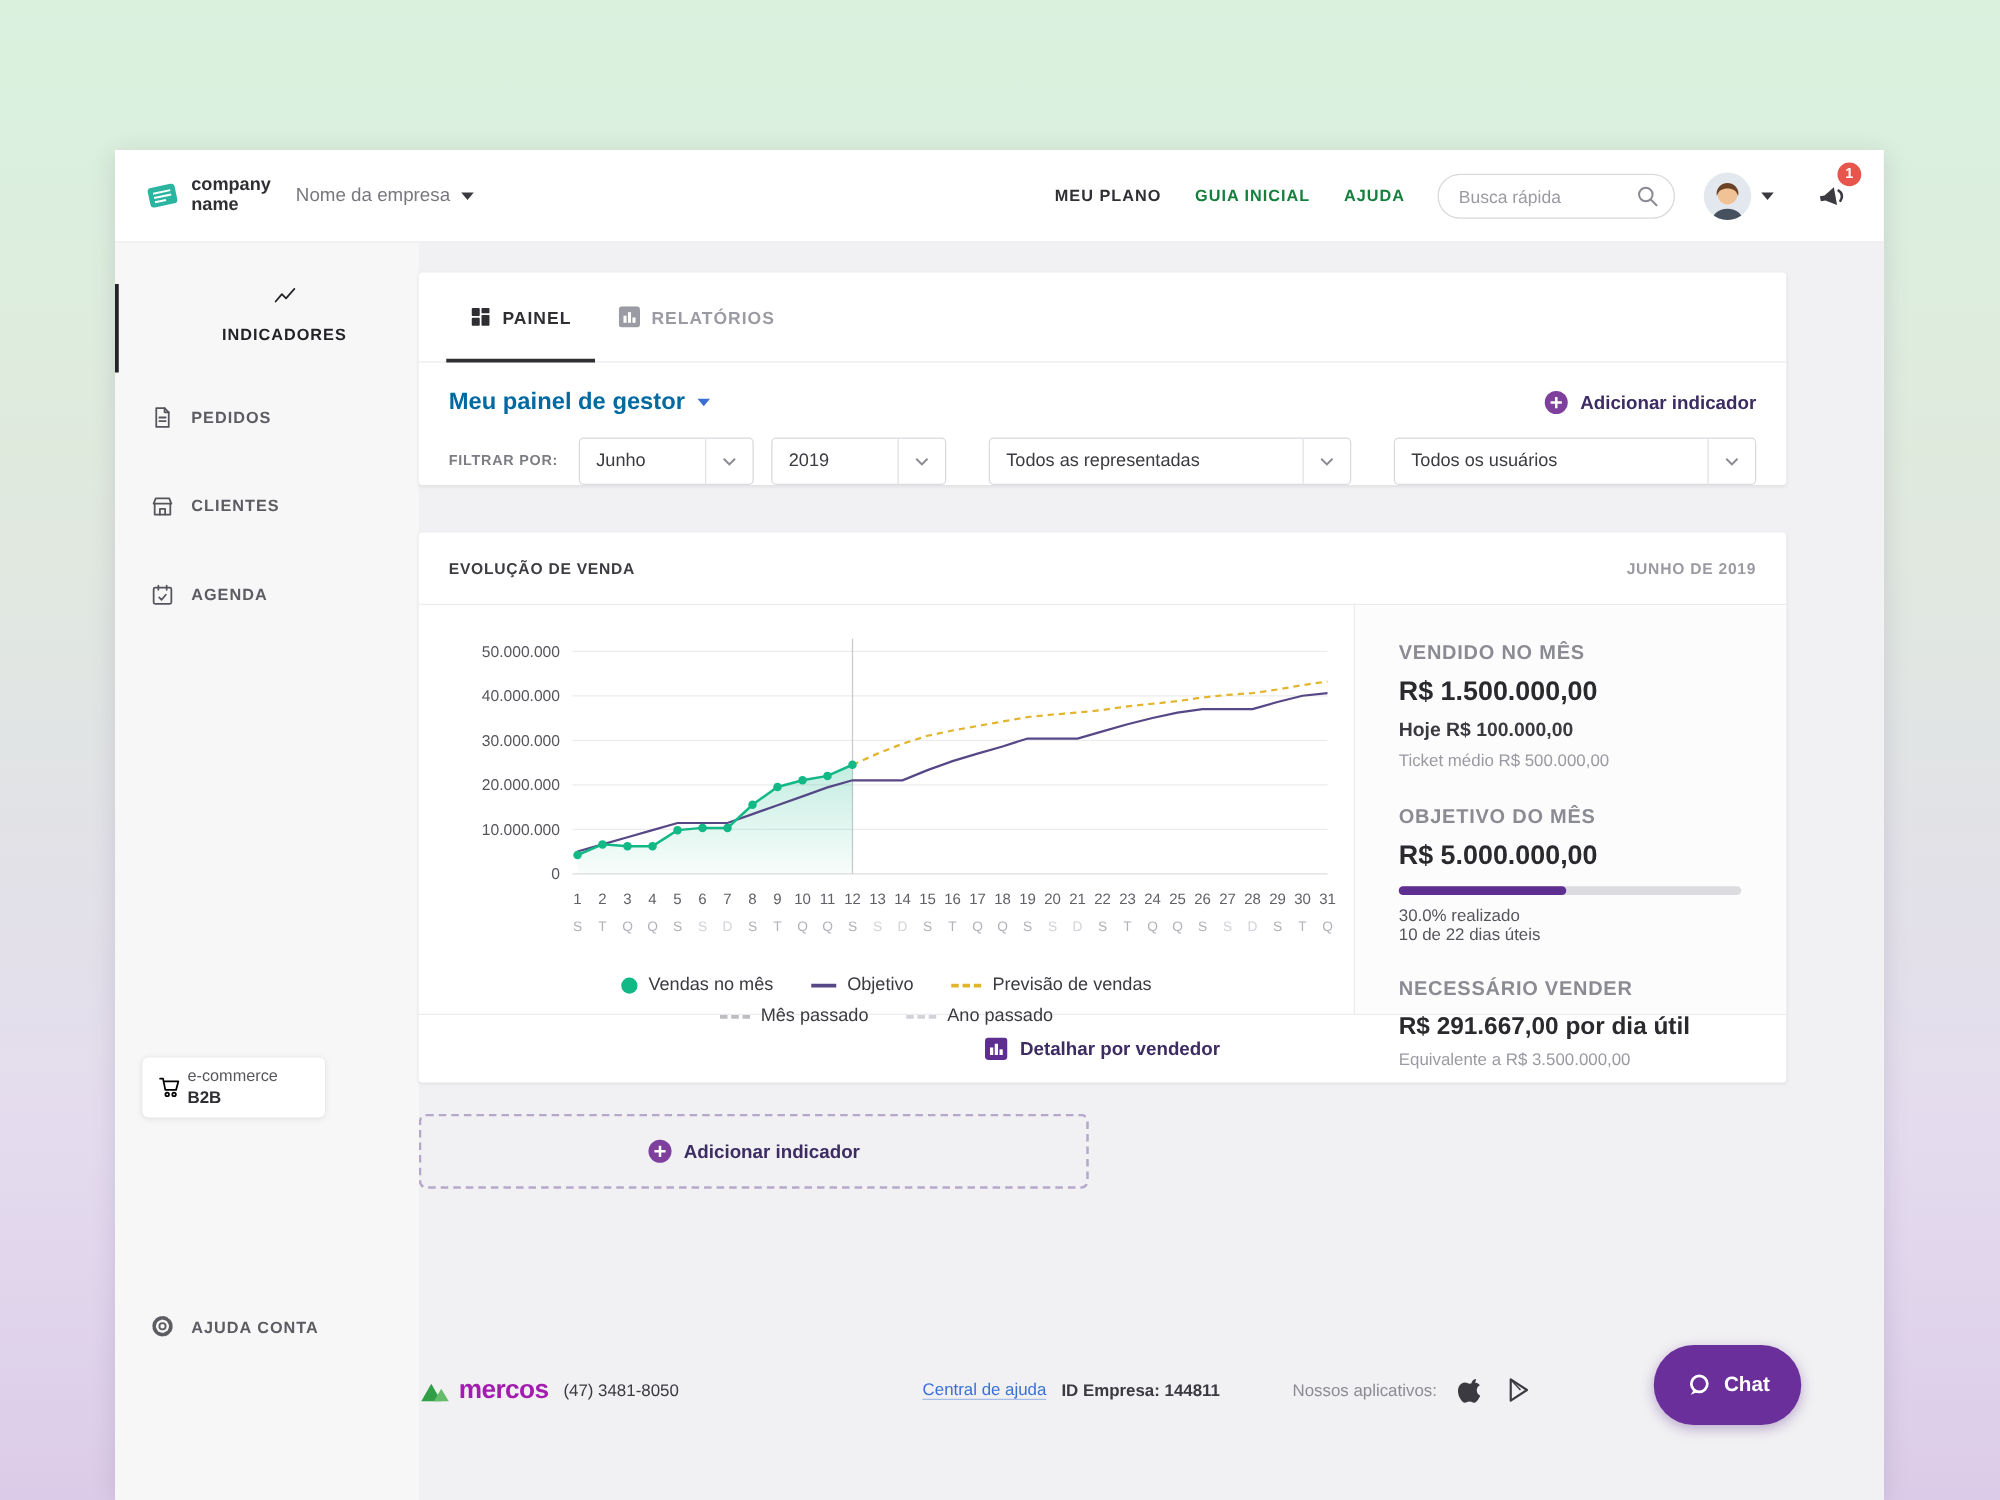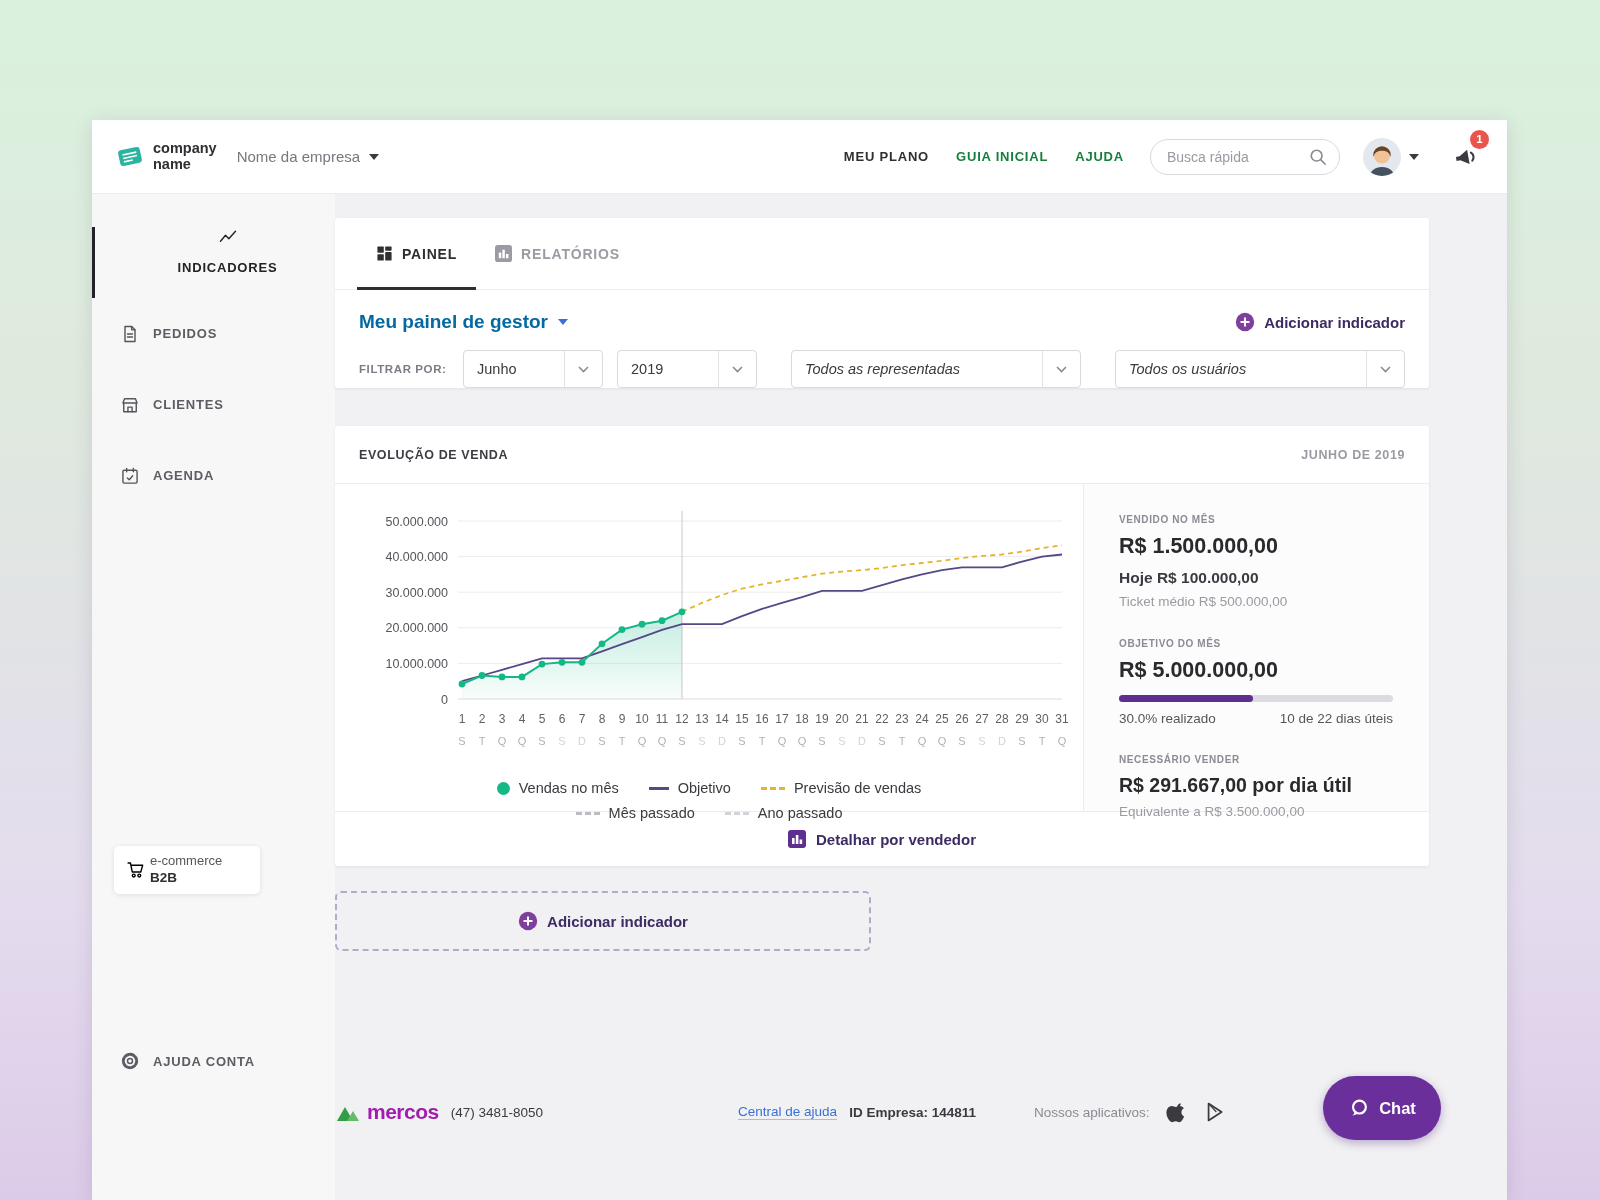--- a/index.html
+++ b/index.html
@@ -78,21 +78,21 @@
   .filter-row { display:flex; align-items:center; margin-top:17px; }
   .filter-label { font-size:11.5px; font-weight:bold; letter-spacing:.6px; color:#7c7c85;
     width:104px; flex-shrink:0; }
   .select { display:flex; align-items:center; height:38px; background:#fff;
     border:1px solid #d9d9de; border-radius:4px; cursor:pointer; }
   .select .val { flex:1; padding:0 13px; font-size:14.5px; color:#3a3a40; white-space:nowrap;
     overflow:hidden; }
   .select .chev { width:38px; align-self:stretch; border-left:1px solid #e2e2e6;
     display:flex; align-items:center; justify-content:center; }
   .w140 { width:140px; } .w290 { width:290px; }
-  .m14 { margin-left:14px; } .m34 { margin-left:34px;font-style:italic; }
+  .m14 { margin-left:14px; } .m34 { margin-left:34px; }
 
   .sales-card { margin-top:38px; }
   .card-head { height:58px; display:flex; justify-content:space-between; align-items:center;
     padding:0 24px; border-bottom:1px solid #ececef; }
   .card-title { font-size:12.5px; font-weight:bold; letter-spacing:.6px; color:#3c3c42; }
   .card-period { font-size:12.5px; font-weight:bold; letter-spacing:.6px; color:#9a9aa2; }
   .sales-body { display:flex; height:327px; }
   .chart-area { width:748px; position:relative; flex-shrink:0; }
   #sales-chart { position:absolute; left:19px; top:25px;
     font-family:"Liberation Sans","DejaVu Sans",sans-serif; }
@@ -102,29 +102,29 @@
   .leg-item { display:flex; align-items:center; gap:9px; font-size:14.5px; color:#3a3a40; }
   .sw { display:inline-block; }
   .sw.dot { width:13px; height:13px; border-radius:50%; background:#12b886; }
   .sw.line { width:20px; height:0; border-top:3px solid #564787; }
   .sw.dash-y { width:24px; height:0; border-top:3px dashed #e3b52e; }
   .sw.dash-g1 { width:24px; height:0; border-top:3px dashed #bcbcc2; }
   .sw.dash-g2 { width:24px; height:0; border-top:3px dashed #d2d2d8; }
 
   .stats-panel { flex:1; border-left:1px solid #ececef; padding:30px 24px 0 35px;
     background:#fcfcfd; }
-  .stat-label { font-size:10px; font-weight:bold; letter-spacing:.6px; color:#8b8b93; }
+  .stat-label { font-size:16px; font-weight:bold; letter-spacing:.6px; color:#8b8b93; }
   .stat-big { font-size:21.5px; font-weight:bold; color:#29292e; margin-top:9px; }
   .stat-mid { font-size:15.5px; font-weight:bold; color:#3a3a40; margin-top:10px; }
   .stat-sub { font-size:13.5px; color:#9a9aa2; margin-top:7px; }
   .goal-block { margin-top:29px; }
   .progress { margin-top:12px; width:274px; height:7px; border-radius:4px; background:#dcdce0; }
   .progress-fill { height:100%; border-radius:4px; background:#5e2e91; width:49%; }
   .progress-row { width:274px; display:flex; justify-content:space-between; margin-top:9px;
-    font-size:13.5px; color:#55555c; }
+    font-size:13.5px; color:#55555c;flex-direction:column; }
   .need-block { margin-top:28px; }
   .stat-need { font-size:19.5px; font-weight:bold; color:#29292e; margin-top:9px; }
   .card-foot { height:55px; border-top:1px solid #ececef; display:flex; align-items:center;
     justify-content:center; gap:10px; font-size:15px; font-weight:bold; color:#3d2b63;
     cursor:pointer; }
 
   .add-box { margin-top:25px; width:536px; height:60px; border:2px dashed #b5a8cb;
     border-radius:6px; display:flex; align-items:center; justify-content:center; gap:9px;
     font-size:15px; font-weight:bold; color:#3d2b63; cursor:pointer; }
 

